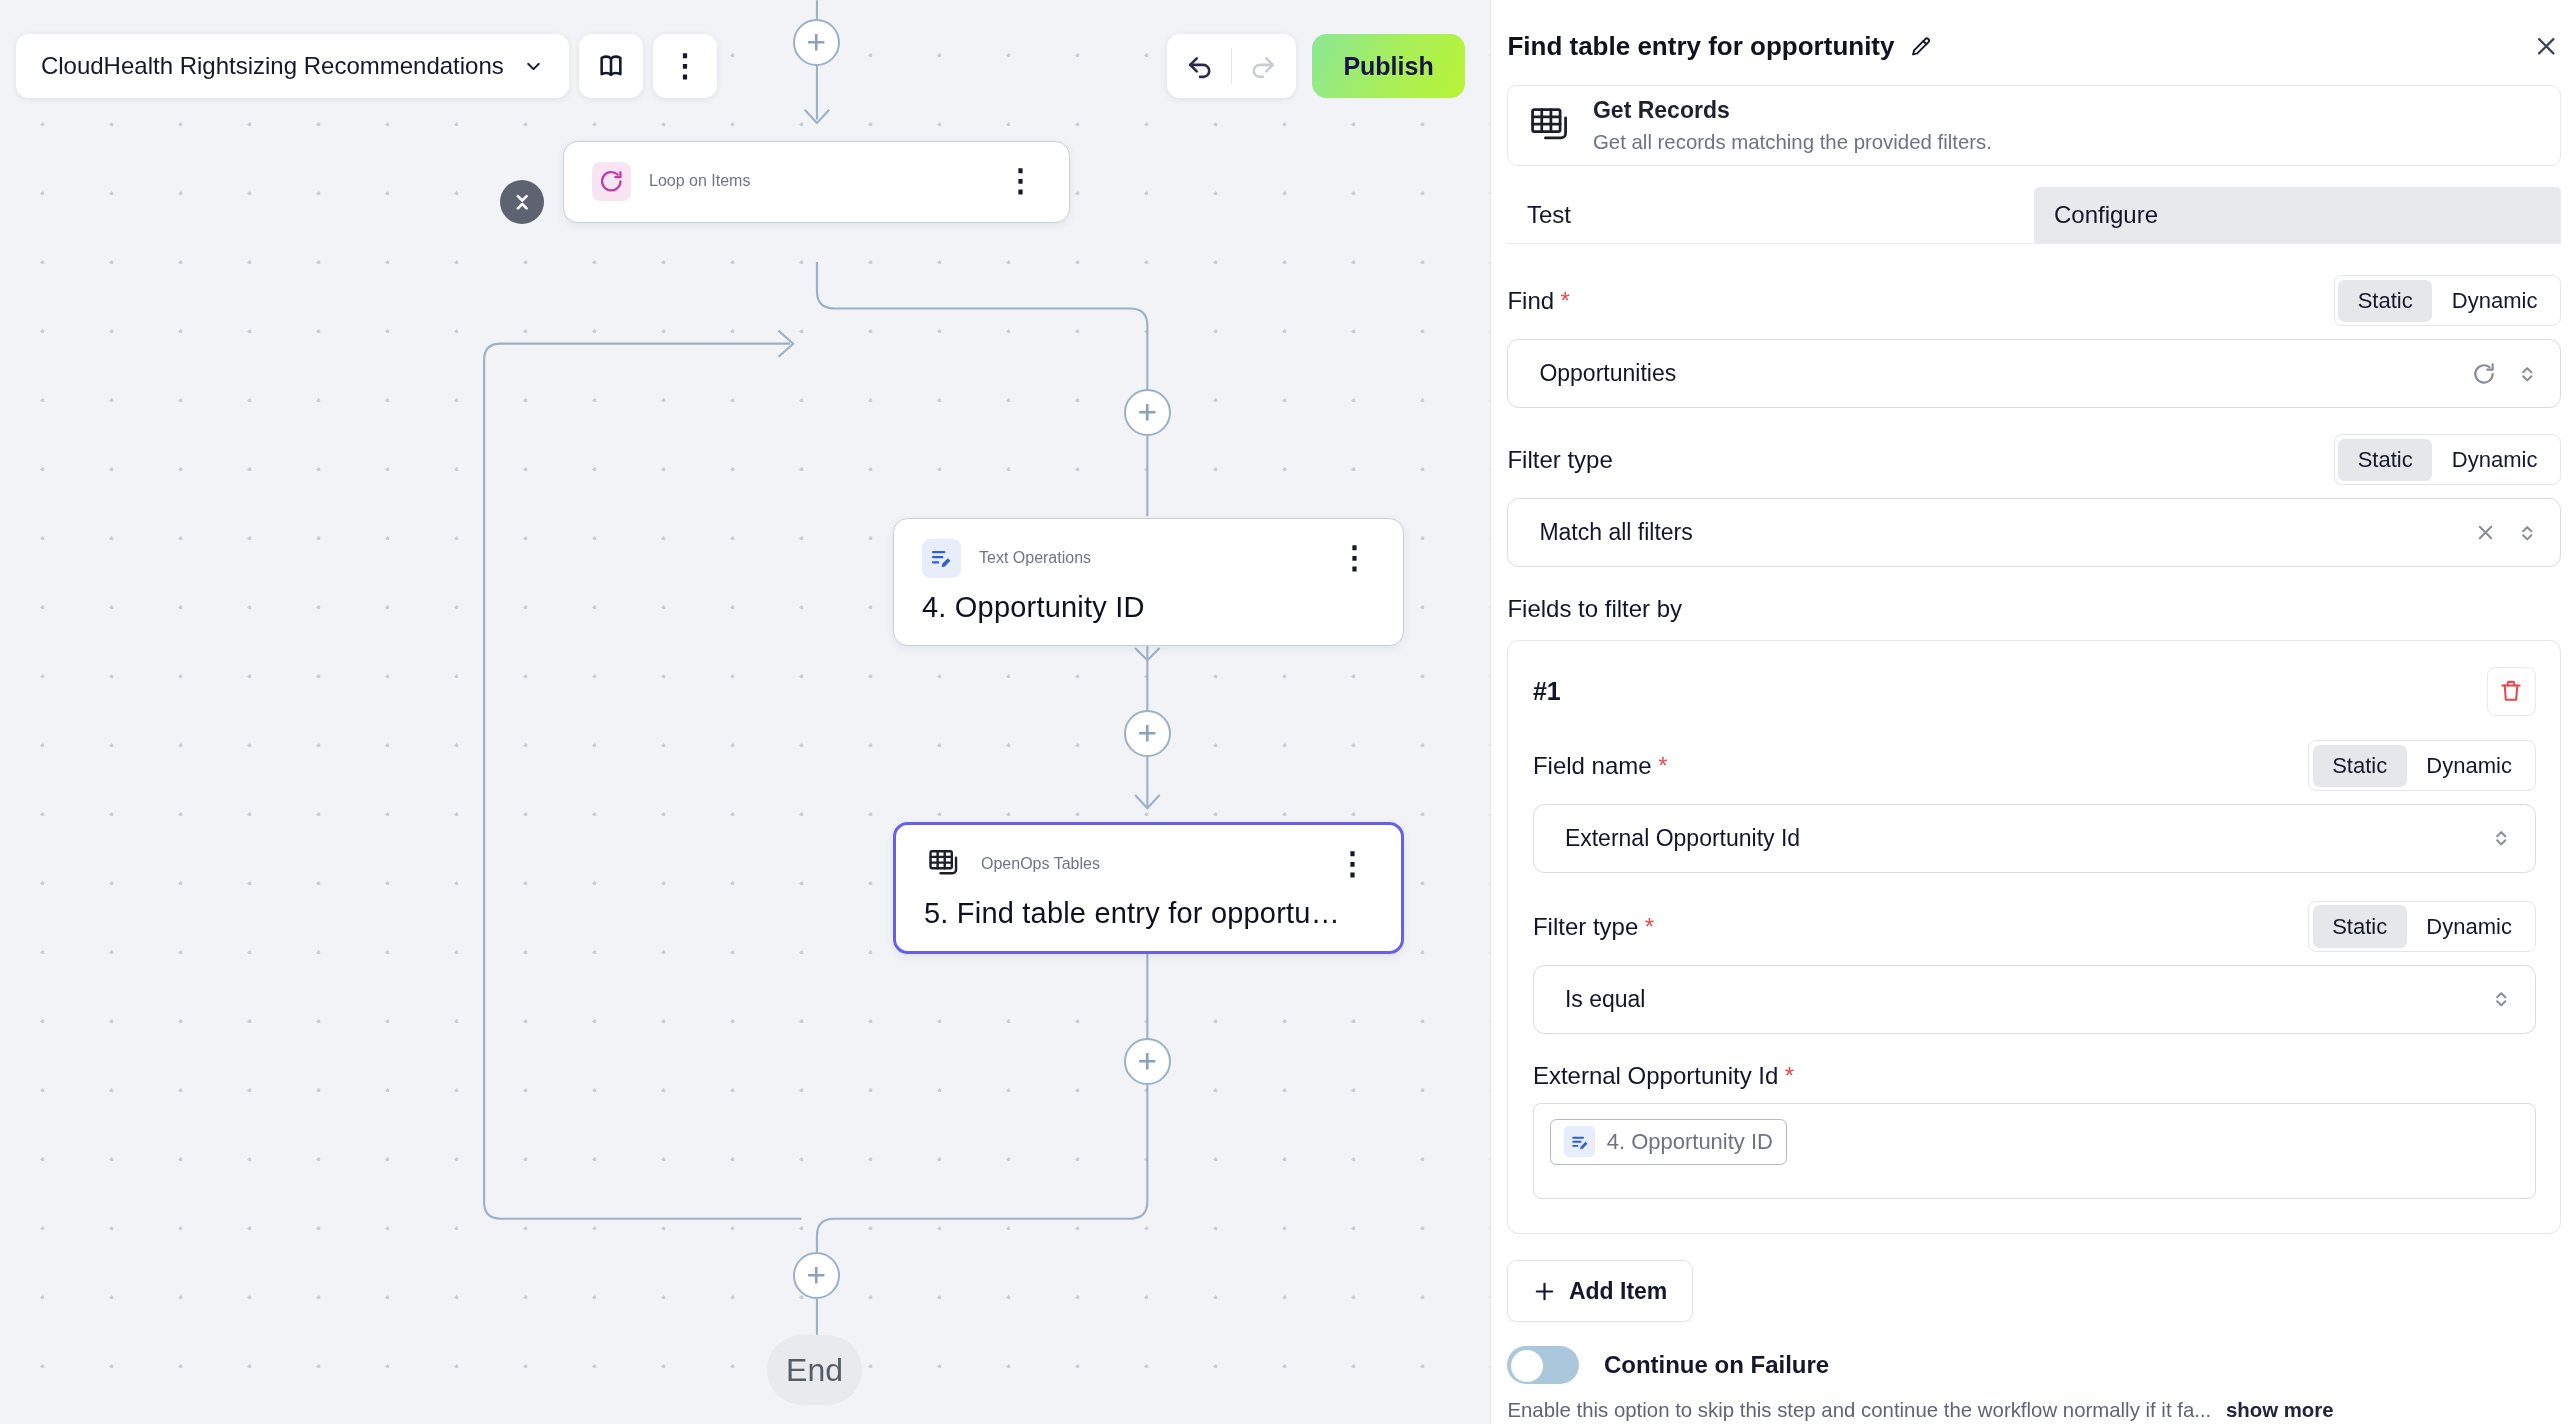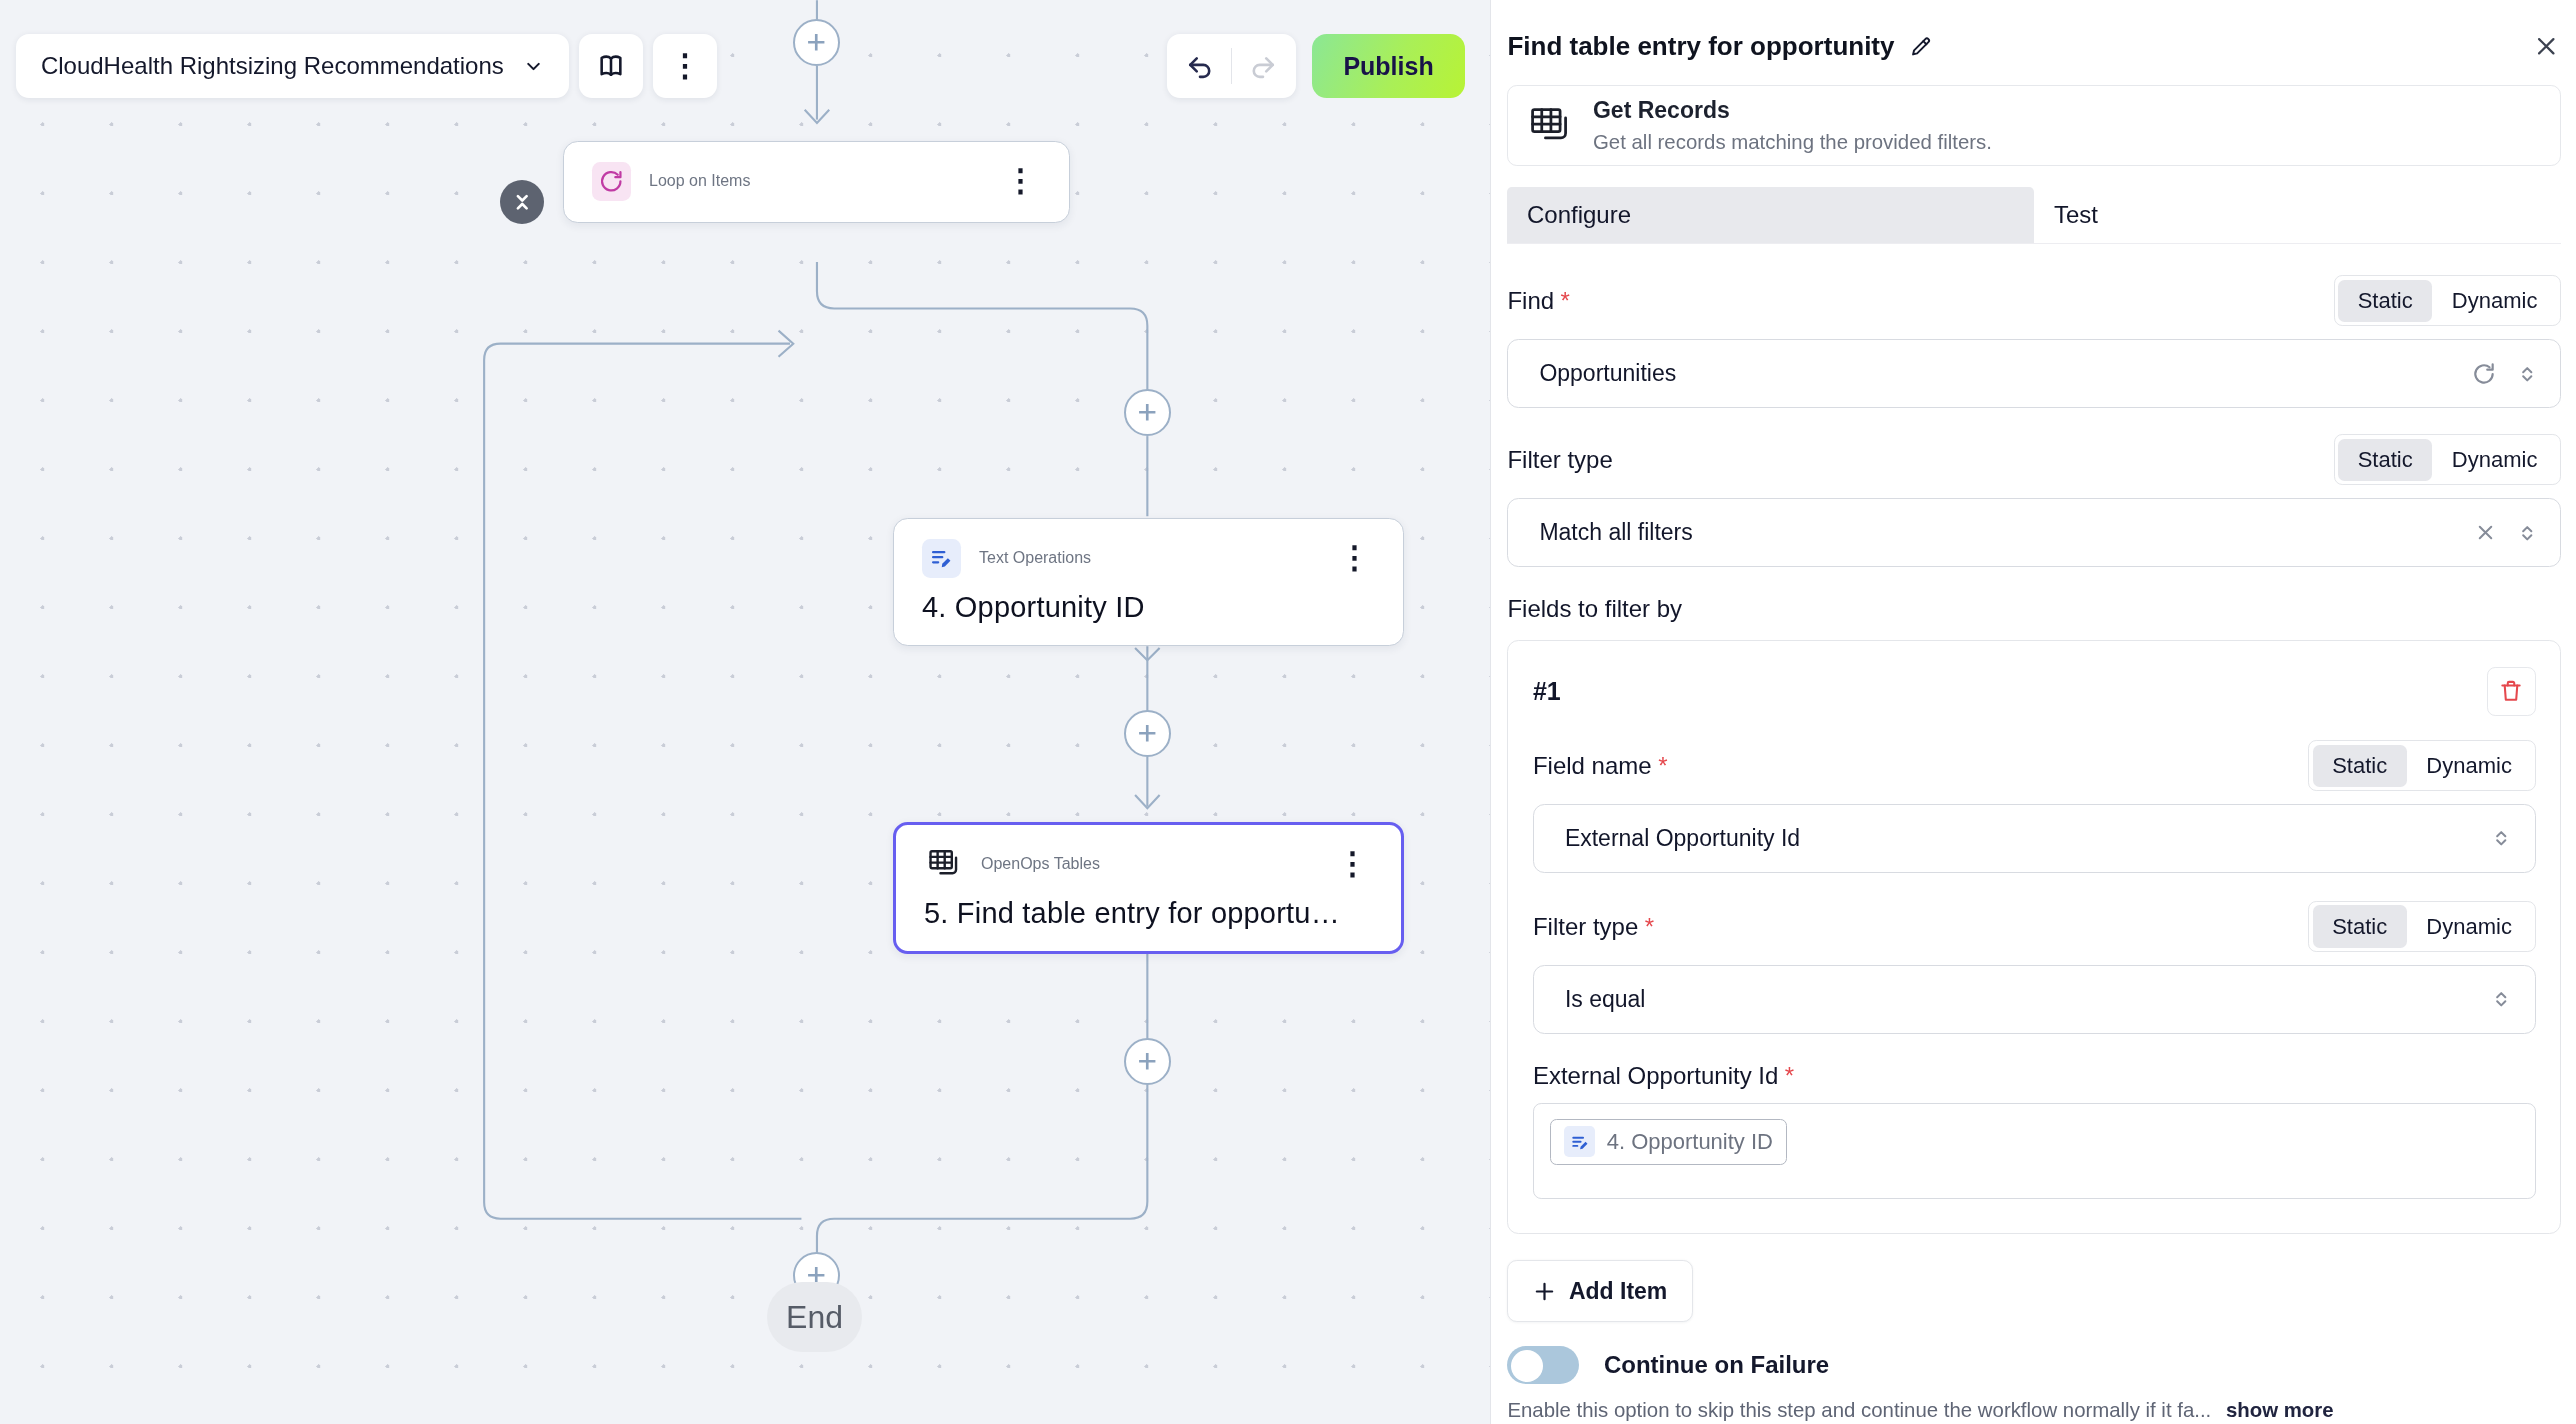--- a/index.html
+++ b/index.html
@@ -40,21 +40,21 @@
   .node-icon.plain { background:transparent; }
   .node-app { font-size:16px; color:#6e7583; flex:1 1 auto; }
   .kebab { font-size:31px; color:#15192a; line-height:24.5px; padding:0 4.9px; cursor:pointer; font-weight:bold; }
   .node-title { margin-top:13px; font-size:29px; font-weight:500; color:#0e1120; letter-spacing:0.2px;
                 white-space:nowrap; overflow:hidden; }
   .collapse-badge {
     position:absolute; left:-64px; top:38px; width:44px; height:44px; border-radius:50%;
     background:#5d6370; display:flex; align-items:center; justify-content:center; cursor:pointer;
   }
   .end-pill {
-    position:absolute; left:767px; top:1282px; width:95px; height:70px;
+    position:absolute; left:767px; top:1335px; width:95px; height:70px;
     background:#e8eaee; border-radius:36px; display:flex; align-items:center; justify-content:center;
     font-size:32px; color:#565c67; font-weight:500;
   }
 
   
   .toolbar-left { position:absolute; left:16.4px; top:34px; display:flex; gap:10px; align-items:center; }
   .pill {
     background:#fff; border-radius:13px; height:64px; display:flex; align-items:center;
     box-shadow:0 1.6px 6.5px rgba(25,35,60,.08); cursor:pointer;
   }
@@ -307,22 +307,22 @@
           <path d="M20.5 7.5 V16 a2.5 2.5 0 0 1 -2.5 2.5 H9.5"></path>
         </svg>
       </span>
       <span>
         <div class="action-name">Get Records</div>
         <div class="action-desc">Get all records matching the provided filters.</div>
       </span>
     </div>
 
     <div class="tabs">
+      <div class="tab">Test</div>
       <div class="tab active">Configure</div>
-      <div class="tab">Test</div>
     </div>
 
     
     <div class="field-row">
       <span class="field-label"><span>Find</span><span class="req">*</span></span>
       <span class="segmented">
         <button class="seg-btn on">Static</button>
         <button class="seg-btn">Dynamic</button>
       </span>
     </div>

